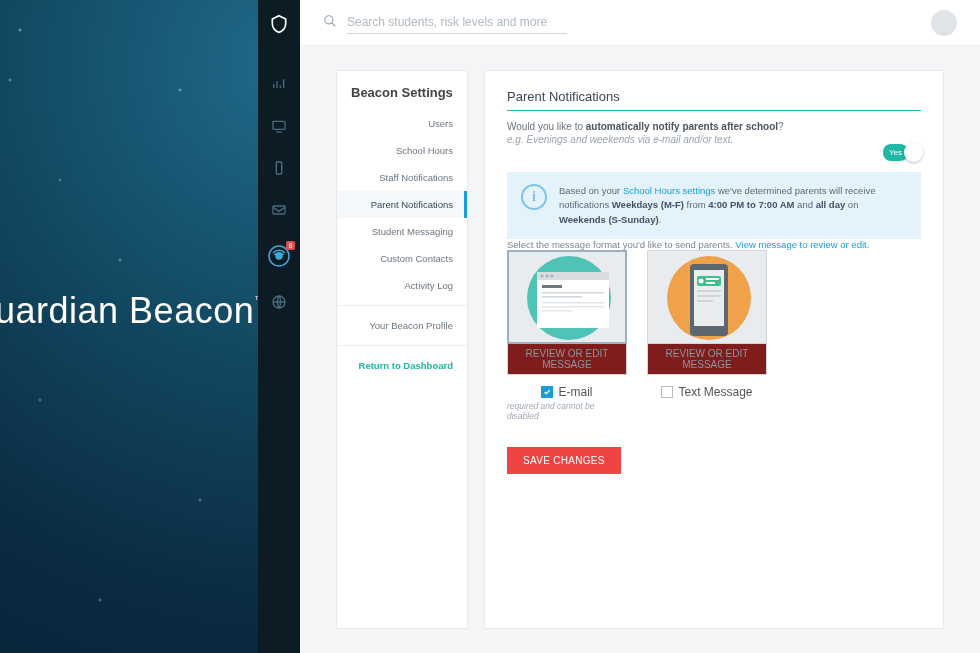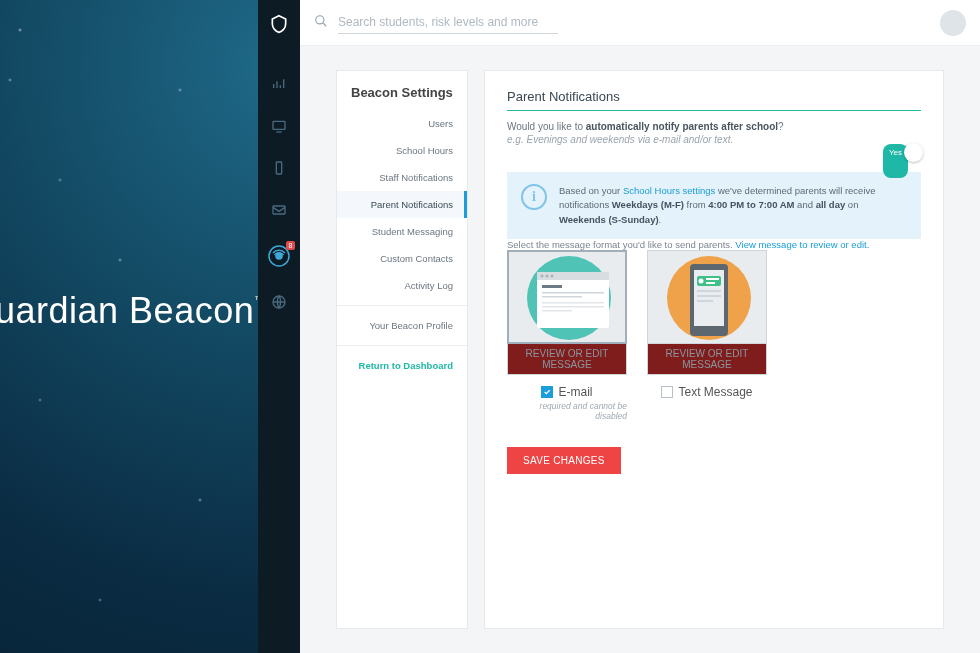--- a/index.html
+++ b/index.html
@@ -56,21 +56,21 @@
   }
 
   
   .app {
     position: relative; z-index: 2;
     flex: 1; height: 100%; background: #f3f5f7;
     display: flex; flex-direction: column;
   }
   .topbar {
     height: 46px; background: #fff; display: flex; align-items: center;
-    padding: 0 14px; gap: 10px; border-bottom: 1px solid #eef1f3;
+    padding: 0 23px; gap: 10px; border-bottom: 1px solid #eef1f3;
   }
   .topbar .search-icon { color: #9aa7b0; }
   .topbar input {
     border: none; outline: none; font-size: 12px; color: #555;
     width: 220px; padding: 4px 0; border-bottom: 1px solid #d0d7dd;
   }
   .topbar input::placeholder { color: #aeb9c1; }
   .avatar {
     margin-left: auto; width: 26px; height: 26px; border-radius: 50%;
     background: #dfe4e8;
@@ -106,21 +106,21 @@
   }
   .row1 { display: flex; align-items: flex-start; flex-direction: column; }
   .row1 .text { font-size: 10px; color: #6b7680; }
   .row1 .text strong { color: #4a5560; font-weight: 600; }
   .row1 .text em { display: block; font-style: italic; color: #9aa4ad; margin-top: 2px; }
   .toggle {
     margin-left: auto; width: 38px; height: 15px; border-radius: 8px;
     background: #e2e6ea; position: relative; cursor: pointer;
   }
   .toggle .pill {
-    position: absolute; left: 0; top: -1px; height: 34px; padding: 0 6px;
+    position: absolute; left: 0; top: -1px; height: 17px; padding: 0 6px;
     background: #1fb8a6; color: #fff; font-size: 8px; line-height: 17px; border-radius: 8px;
   }
   .toggle .knob {
     position: absolute; right: -2px; top: -2px; width: 19px; height: 19px;
     background: #fff; border-radius: 50%; box-shadow: 0 1px 3px rgba(0,0,0,.25);
   }
   .info-box {
     display: flex; gap: 12px; background: #e3f2fb; padding: 12px 14px; margin-top: 12px;
   }
   .info-icon {
@@ -151,21 +151,21 @@
     font-size: 10px; color: #8a959e; text-align: center; padding: 4px 0;
     border: 1px solid #cfd6dc; border-top: none; background: #7f1d1d; cursor: pointer;
   }
   .check-row { display: flex; align-items: center; justify-content: center; gap: 5px; margin-top: 10px; }
   .cb {
     width: 12px; height: 12px; border: 1px solid #b7c0c8; background: #fff;
     display: inline-flex; align-items: center; justify-content: center;
   }
   .cb.checked { background: #1a9dd9; border-color: #1a9dd9; color: #fff; }
   .check-row span { font-size: 12px; color: #555; }
-  .hint { font-size: 8.5px; font-style: italic; color: #9fa9b2; text-align: right; margin-top: 2px; }
+  .hint { font-size: 8.5px; font-style: italic; color: #9fa9b2; text-align: left; margin-top: 2px; }
 
   .save-btn {
     margin-top: 26px; background: #ef4444; color: #fff; border: none;
     font-size: 10px; font-weight: 400; letter-spacing: 0.3px;
     padding: 8px 16px; cursor: pointer;
   }
 </style>
 </head>
 <body>
 

